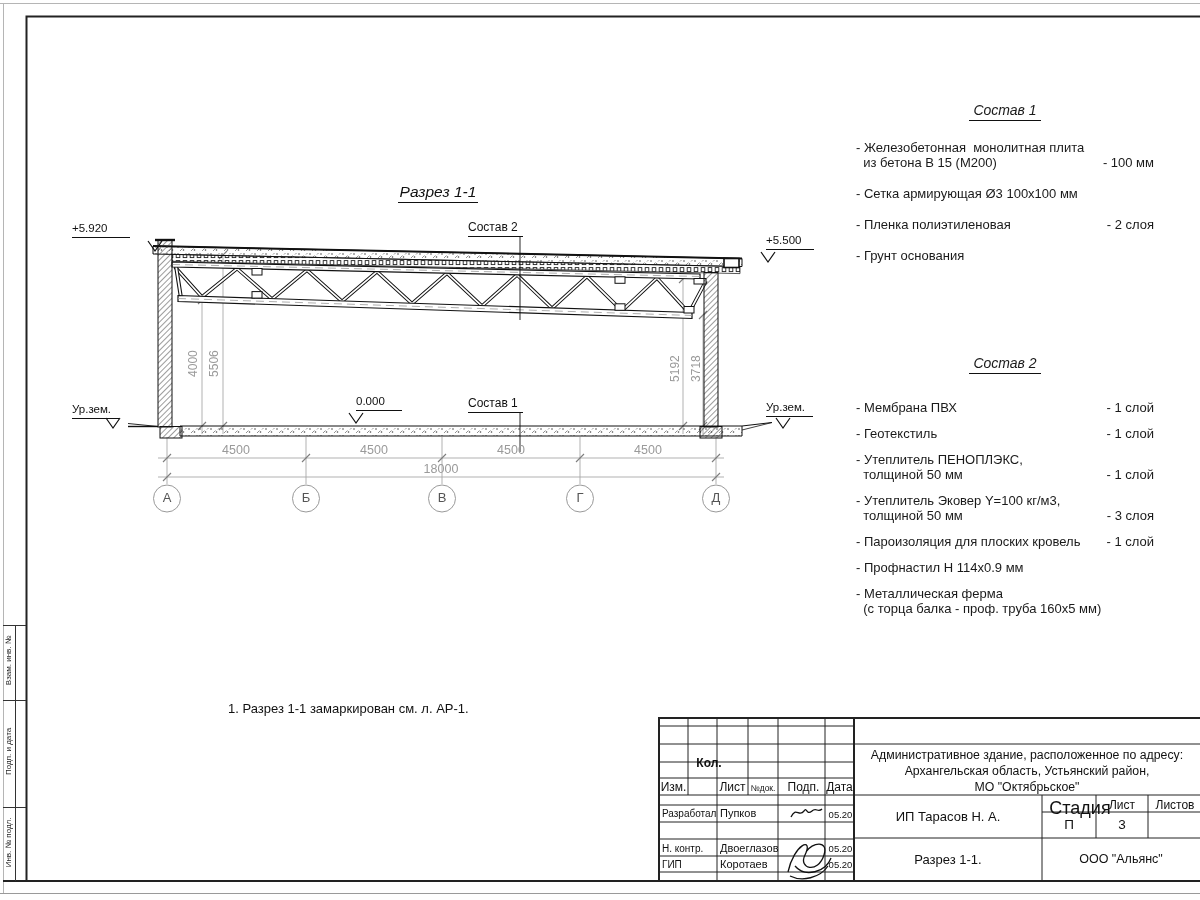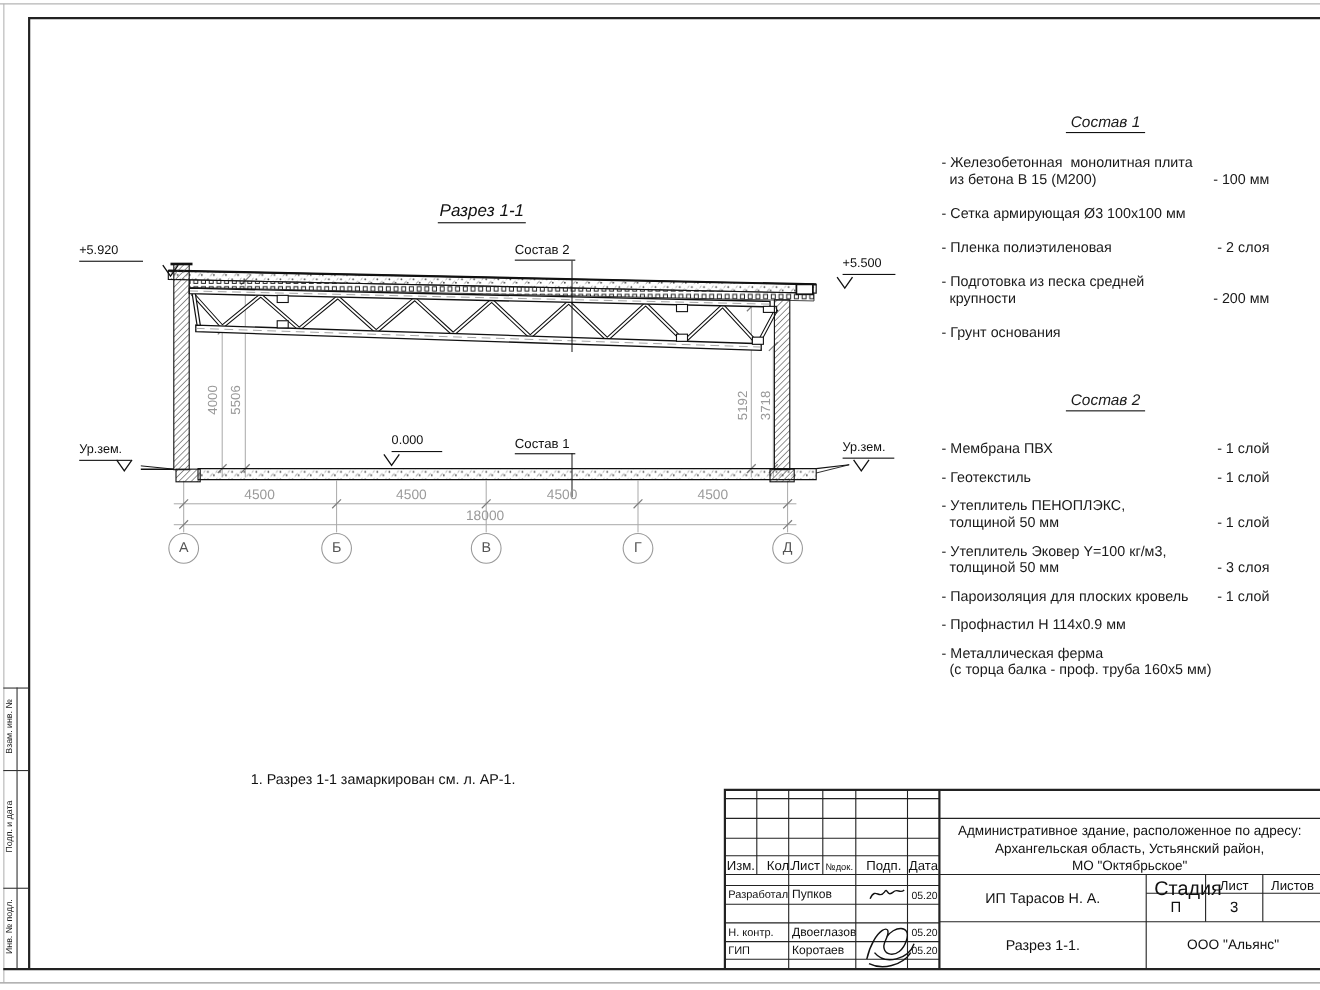--- a/index.html
+++ b/index.html
@@ -215,25 +215,20 @@
     </div>
     <div class="row">
       <span class="nm">- Сетка армирующая Ø3 100х100 мм</span>
       <span class="vl"></span>
     </div>
     <div class="row">
       <span class="nm">- Пленка полиэтиленовая</span>
       <span class="vl">-  2 слоя</span>
     </div>
     <div class="row">
-      <span class="nm">- Подготовка из песка средней
-  крупности</span>
-      <span class="vl">- 200 мм</span>
-    </div>
-    <div class="row">
       <span class="nm">- Грунт основания</span>
       <span class="vl"></span>
     </div>
   </div>
 
   <div class="list s2" style="left:856px;top:356px;">
     <span class="hd ital ul">Состав 2</span>
     <div class="row">
       <span class="nm">- Мембрана ПВХ</span>
       <span class="vl">- 1 слой</span>
@@ -265,21 +260,21 @@
   (с торца балка - проф. труба 160х5 мм)</span>
       <span class="vl"></span>
     </div>
   </div>
 
   <div class="tb ctr" style="left:858px;top:747px;width:338px;font-size:12.3px;line-height:16px;white-space:pre-line;">Административное здание, расположенное по адресу:
 Архангельская область, Устьянский район,
 МО "Октябрьское"</div>
 
   <span class="tb ctr" style="left:659px;top:780px;width:29px;font-size:12px;">Изм.</span>
-  <span class="tb ctr" style="left:688px;top:780px;width:42px;font-size:12px;">Кол.</span>
+  <span class="tb ctr" style="left:688px;top:756px;width:42px;font-size:12px;font-weight:bold;">Кол.</span>
   <span class="tb ctr" style="left:717px;top:780px;width:31px;font-size:12px;">Лист</span>
   <span class="tb ctr" style="left:748px;top:783px;width:30px;font-size:8.5px;">№док.</span>
   <span class="tb ctr" style="left:780px;top:780px;width:47px;font-size:12px;">Подп.</span>
   <span class="tb ctr" style="left:825px;top:780px;width:29px;font-size:12px;">Дата</span>
 
   <span class="tb" style="left:662px;top:808px;font-size:10px;">Разработал</span>
   <span class="tb" style="left:720px;top:807px;font-size:11px;">Пупков</span>
   <span class="tb ctr" style="left:827px;top:809px;width:27px;font-size:9.5px;">05.20</span>
 
   <span class="tb" style="left:662px;top:843px;font-size:10px;">Н. контр.</span>

